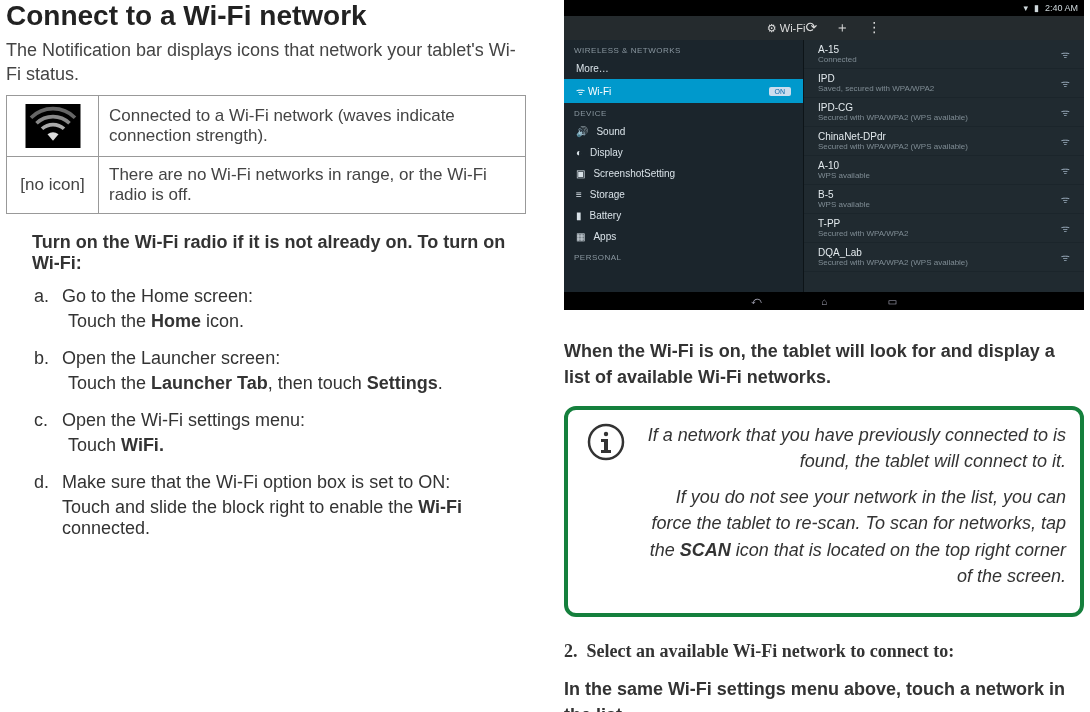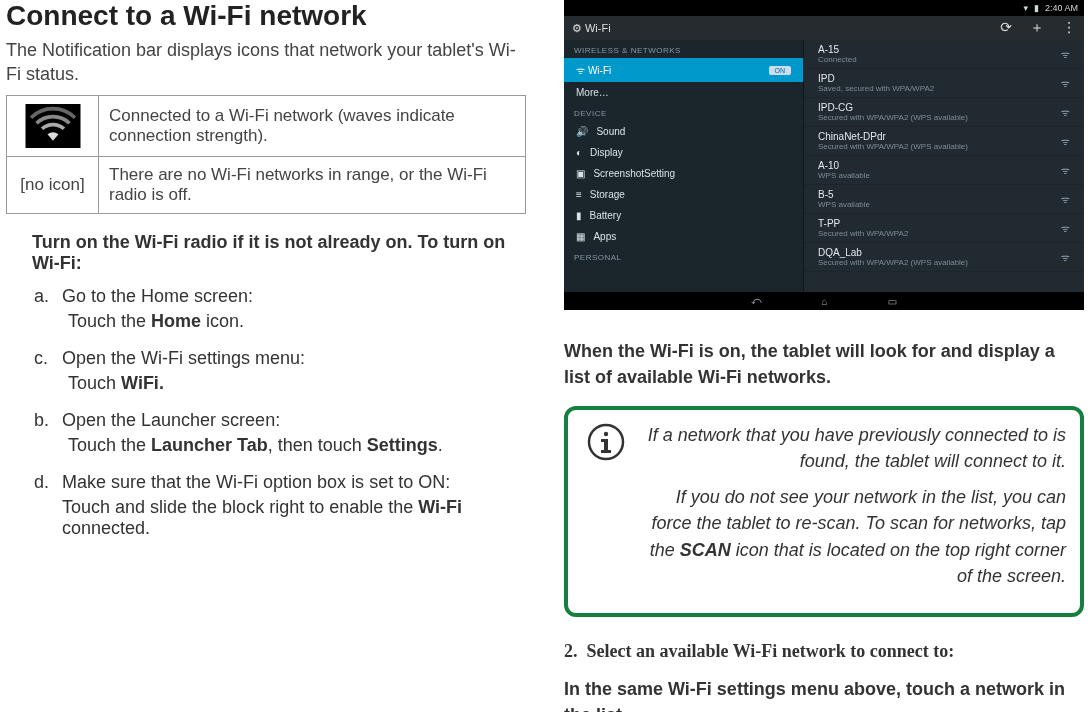--- a/index.html
+++ b/index.html
@@ -40,21 +40,21 @@
   .shot {
     width: 100%; height: 310px;
     background: #1a2730;
     color: #cfd8dc;
     font-size: 10px;
     position: relative;
     font-family: Arial, sans-serif;
     margin-bottom: 28px;
   }
   .shot-status { background:#000; height:16px; display:flex; justify-content:flex-end; align-items:center; padding-right:6px; gap:6px; font-size:9px;}
-  .shot-titlebar { background:#252b2e; height:24px; display:flex; align-items:center; justify-content:space-between; padding:0 8px; color:#ddd; font-size:11px;}
+  .shot-titlebar { background:#252b2e; height:24px; display:flex; align-items:center; justify-content:center; padding:0 8px; color:#ddd; font-size:11px;}
   .shot-titlebar .ticons { display:flex; gap:18px; font-size:14px;}
   .shot-body { display:flex; height: 252px;}
   .shot-side { width: 240px; background:#1b252c; border-right:1px solid #0d1418; }
   .shot-side .hdr { color:#8a97a0; font-size:8px; padding:6px 10px 3px; letter-spacing:0.5px;}
   .shot-side .item { padding:5px 12px; color:#d9e2e8; font-size:10px; display:flex; align-items:center; gap:8px;}
   .shot-side .item.sel { background:#0099cc; color:#fff; justify-content:space-between;}
   .shot-side .item.sel .toggle { background:#cde; color:#06a; font-size:7px; padding:1px 6px; border-radius:2px;}
   .shot-main { flex:1; background:#202a30;}
   .shot-main .net { padding:4px 14px; border-bottom:1px solid #15202680;}
   .shot-main .net .nname { color:#e3eaee; font-size:10px;}
@@ -108,26 +108,26 @@
     <li>
       <div class="step-head-block">
         <span class="step-num">1.</span><span>Turn on the Wi-Fi radio if it is not already on. To turn on Wi-Fi:</span>
       </div>
       <ol class="substeps">
         <li>
           <span class="sub-letter">a.</span><span>Go to the Home screen:</span>
           <span class="sub-body"><span>Touch the </span><span class="bold">Home</span><span> icon.</span></span>
         </li>
         <li>
+          <span class="sub-letter">b.</span><span>Open the Launcher screen:</span>
+          <span class="sub-body"><span>Touch the </span><span class="bold">Launcher Tab</span><span>, then touch </span><span class="bold">Settings</span><span>.</span></span>
+        </li>
+        <li>
           <span class="sub-letter">c.</span><span>Open the Wi-Fi settings menu:</span>
           <span class="sub-body"><span>Touch </span><span class="bold">WiFi.</span></span>
-        </li>
-        <li>
-          <span class="sub-letter">b.</span><span>Open the Launcher screen:</span>
-          <span class="sub-body"><span>Touch the </span><span class="bold">Launcher Tab</span><span>, then touch </span><span class="bold">Settings</span><span>.</span></span>
         </li>
         <li>
           <span class="sub-letter">d.</span><span>Make sure that the Wi-Fi option box is set to ON:</span>
           <span class="sub-body" style="padding-left:28px;"><span>Touch and slide the block right to enable the </span><span class="bold">Wi-Fi</span><span> connected.</span></span>
         </li>
       </ol>
     </li>
   </ol>
 </div>
 
@@ -145,25 +145,25 @@
       </span>
       <span class="ticons">
         <span>⟳</span>
         <span>＋</span>
         <span>⋮</span>
       </span>
     </div>
     <div class="shot-body">
       <div class="shot-side">
         <div class="hdr">WIRELESS &amp; NETWORKS</div>
+        <div class="item">More…</div>
         <div class="item sel">
           <span><span>ᯤ</span> <span>Wi-Fi</span></span>
           <span class="toggle">ON</span>
         </div>
-        <div class="item">More…</div>
         <div class="hdr">DEVICE</div>
         <div class="item">
             <span>🔊</span>
             <span>Sound</span>
           </div>
         <div class="item">
             <span>◐</span>
             <span>Display</span>
           </div>
         <div class="item">

